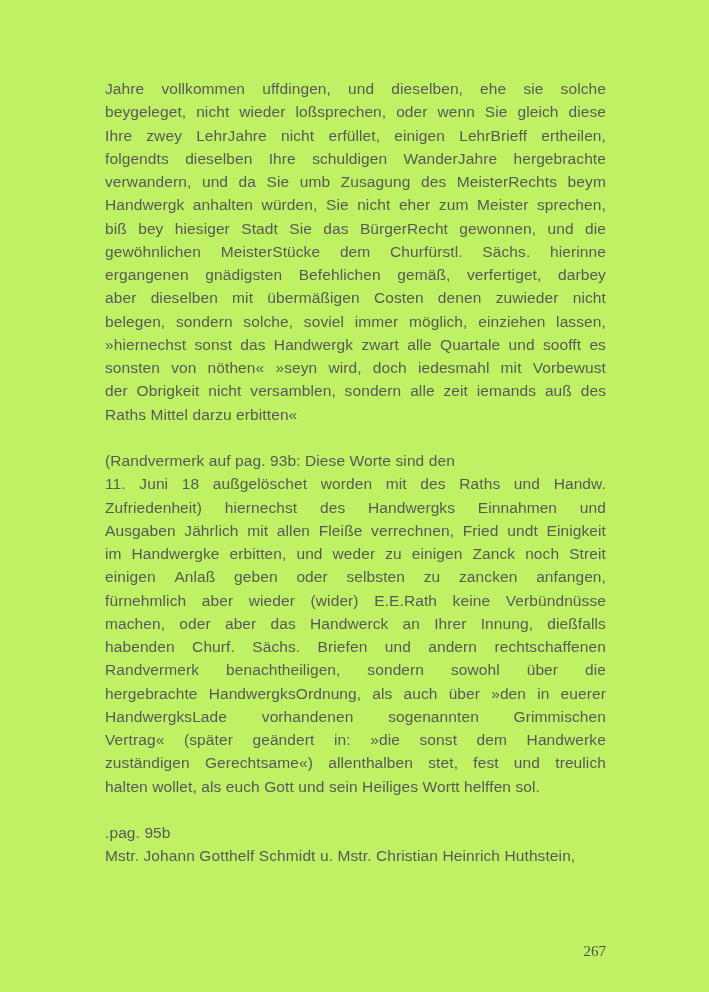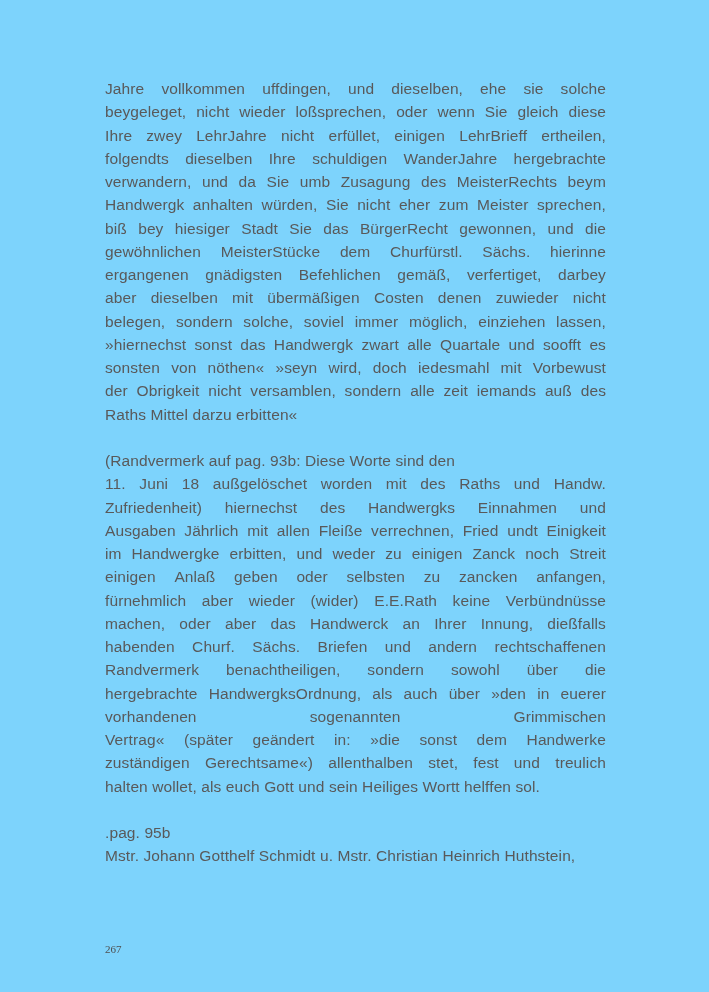--- a/index.html
+++ b/index.html
@@ -4,21 +4,21 @@
 <style>
   html, body {
     margin: 0;
     padding: 0;
     background: #ffffff;
   }
   .page {
     position: relative;
     width: 709px;
     height: 992px;
-    background: #7dd3fc;
+    background: #bef264;
     overflow: hidden;
     font-family: "Liberation Sans", sans-serif;
   }
   .text-block {
     position: absolute;
     left: 105px;
     top: 77px;
     width: 501px;
     font-size: 15.5px;
     line-height: 23.25px;
@@ -38,23 +38,23 @@
   }
   .line.just span {
     white-space: pre;
     flex: 0 0 auto;
   }
   .page-number {
     position: absolute;
     top: 943px;
     left: 105px;
     width: 501px;
-    text-align: left;
+    text-align: right;
     font-family: "Liberation Serif", serif;
-    font-size: 11px;
+    font-size: 15px;
     color: #4f4f4f;
   }
 </style>
 </head>
 <body>
 
 <div class="page">
   <div class="text-block">
       <div class="paragraph">
         <div class="line just">
@@ -299,20 +299,21 @@
           <span>hergebrachte</span>
           <span>HandwergksOrdnung,</span>
           <span>als</span>
           <span>auch</span>
           <span>über</span>
           <span>»den</span>
           <span>in</span>
           <span>euerer</span>
         </div>
         <div class="line just">
+          <span>HandwergksLade</span>
           <span>vorhandenen</span>
           <span>sogenannten</span>
           <span>Grimmischen</span>
         </div>
         <div class="line just">
           <span>Vertrag«</span>
           <span>(später</span>
           <span>geändert</span>
           <span>in:</span>
           <span>»die</span>

